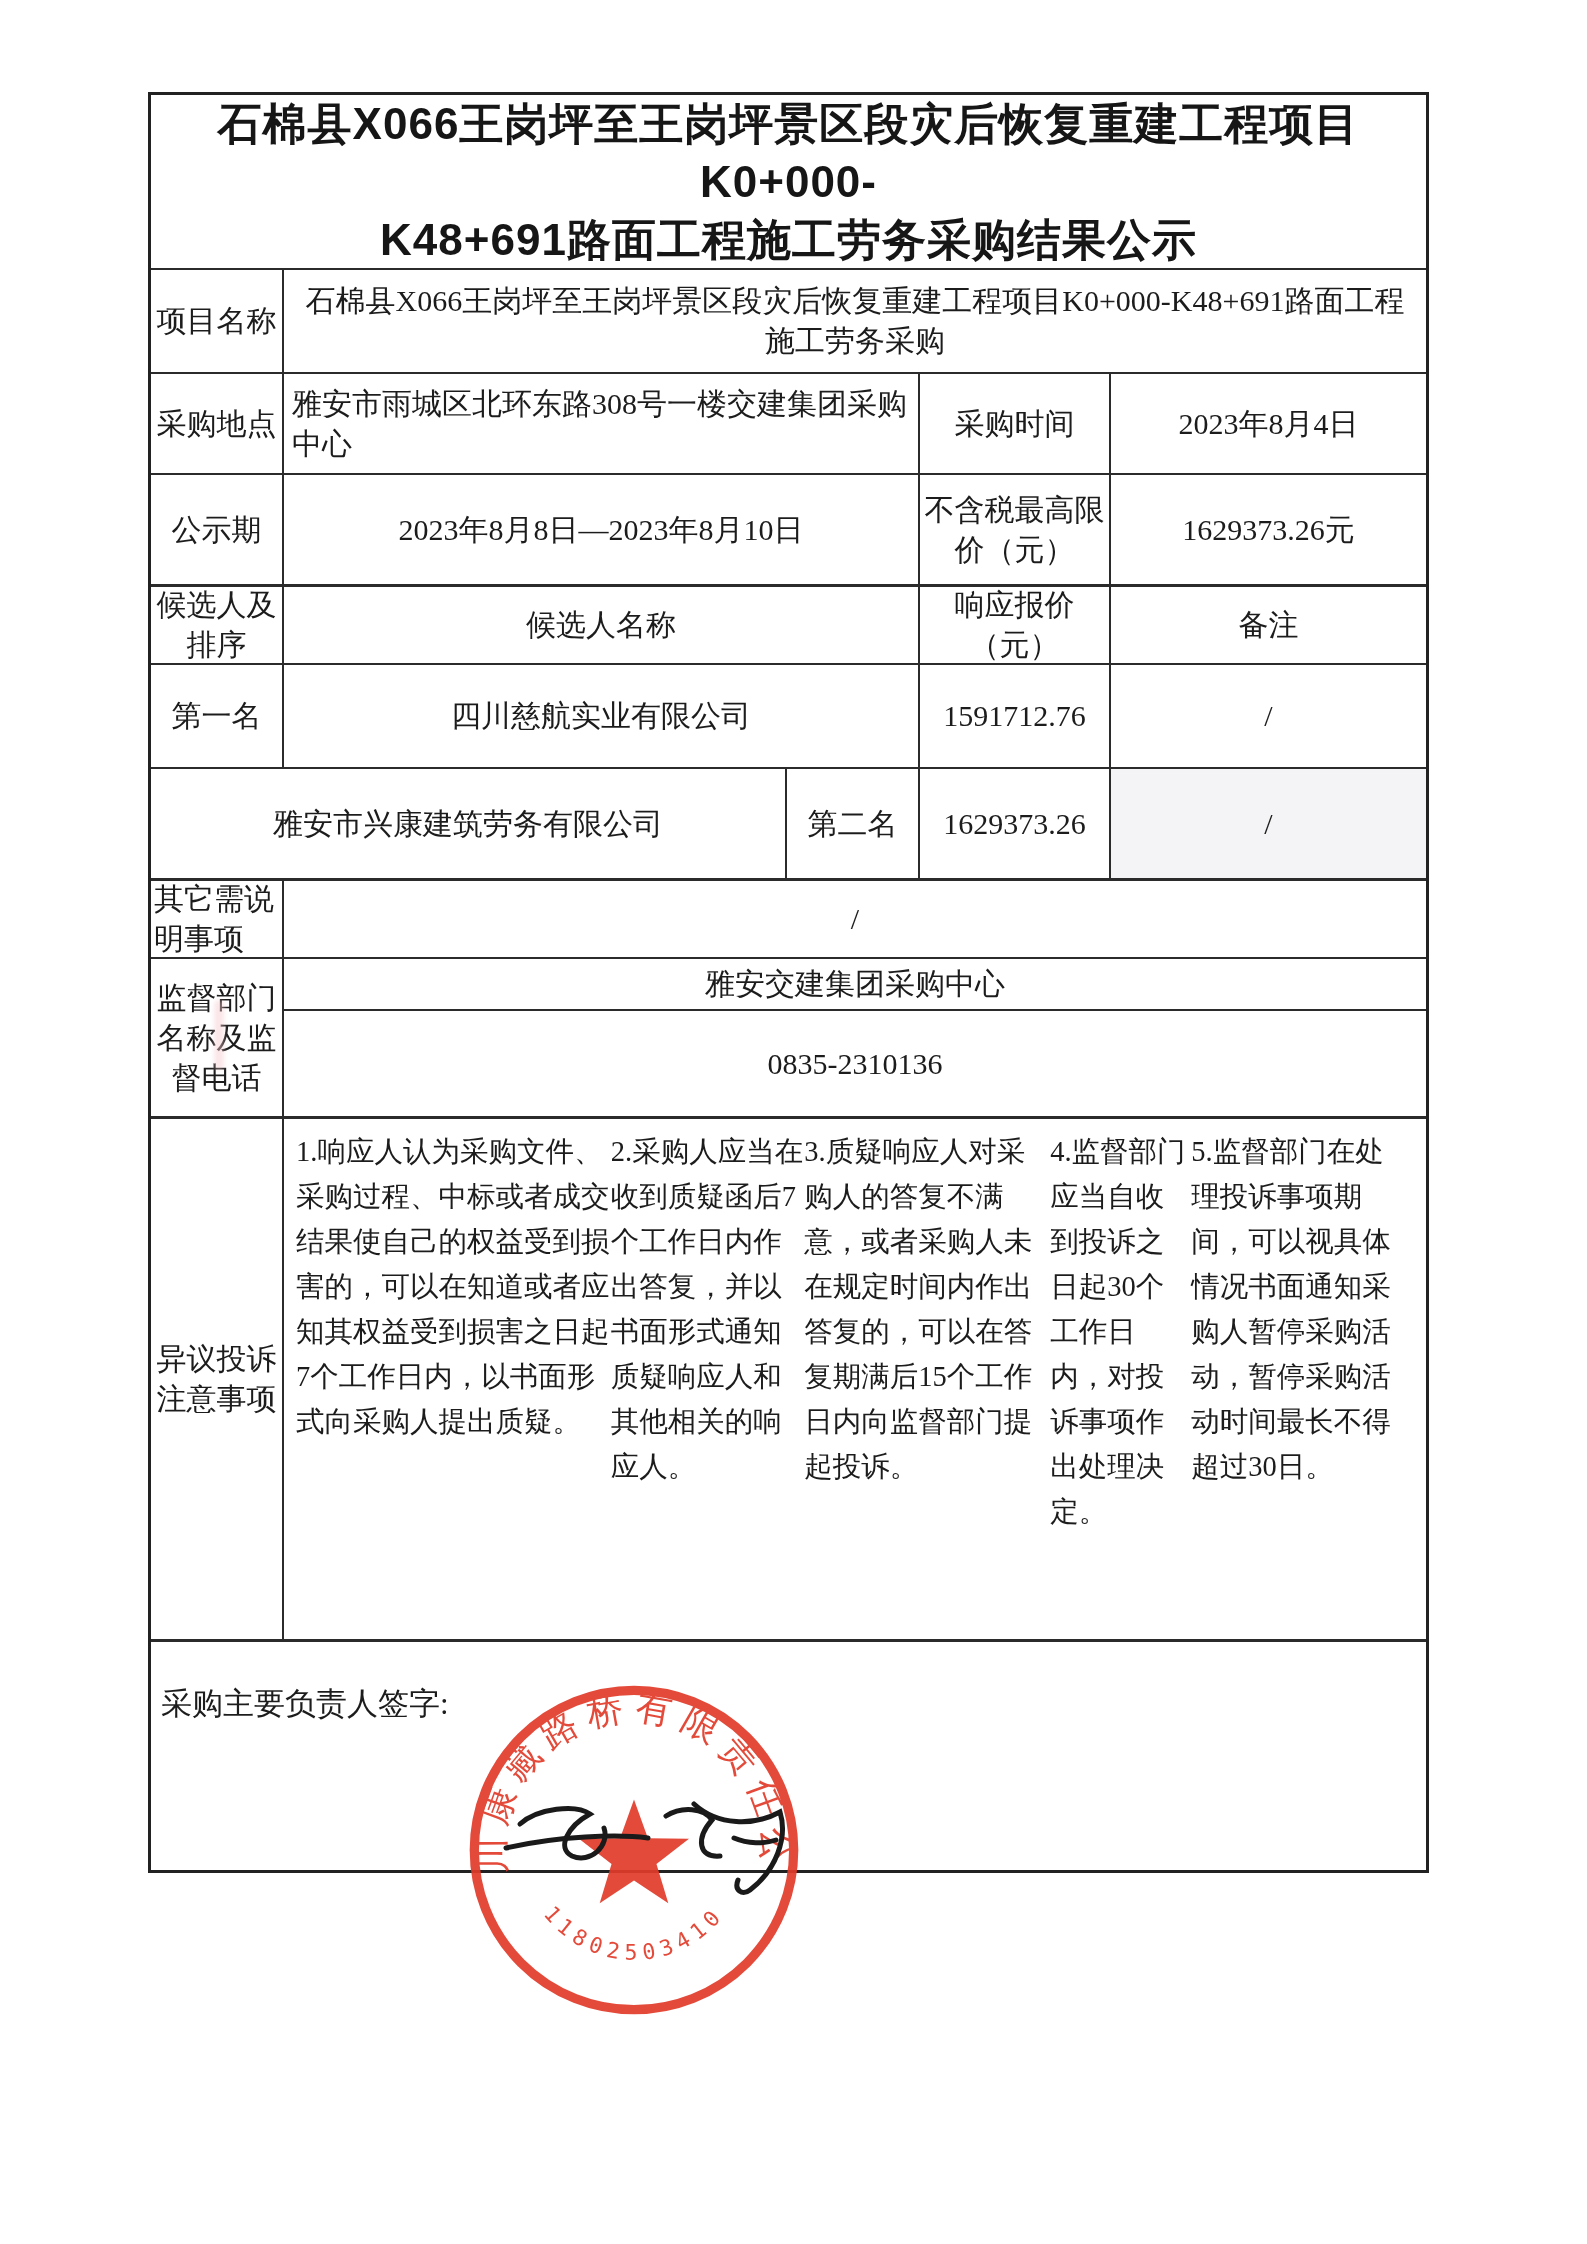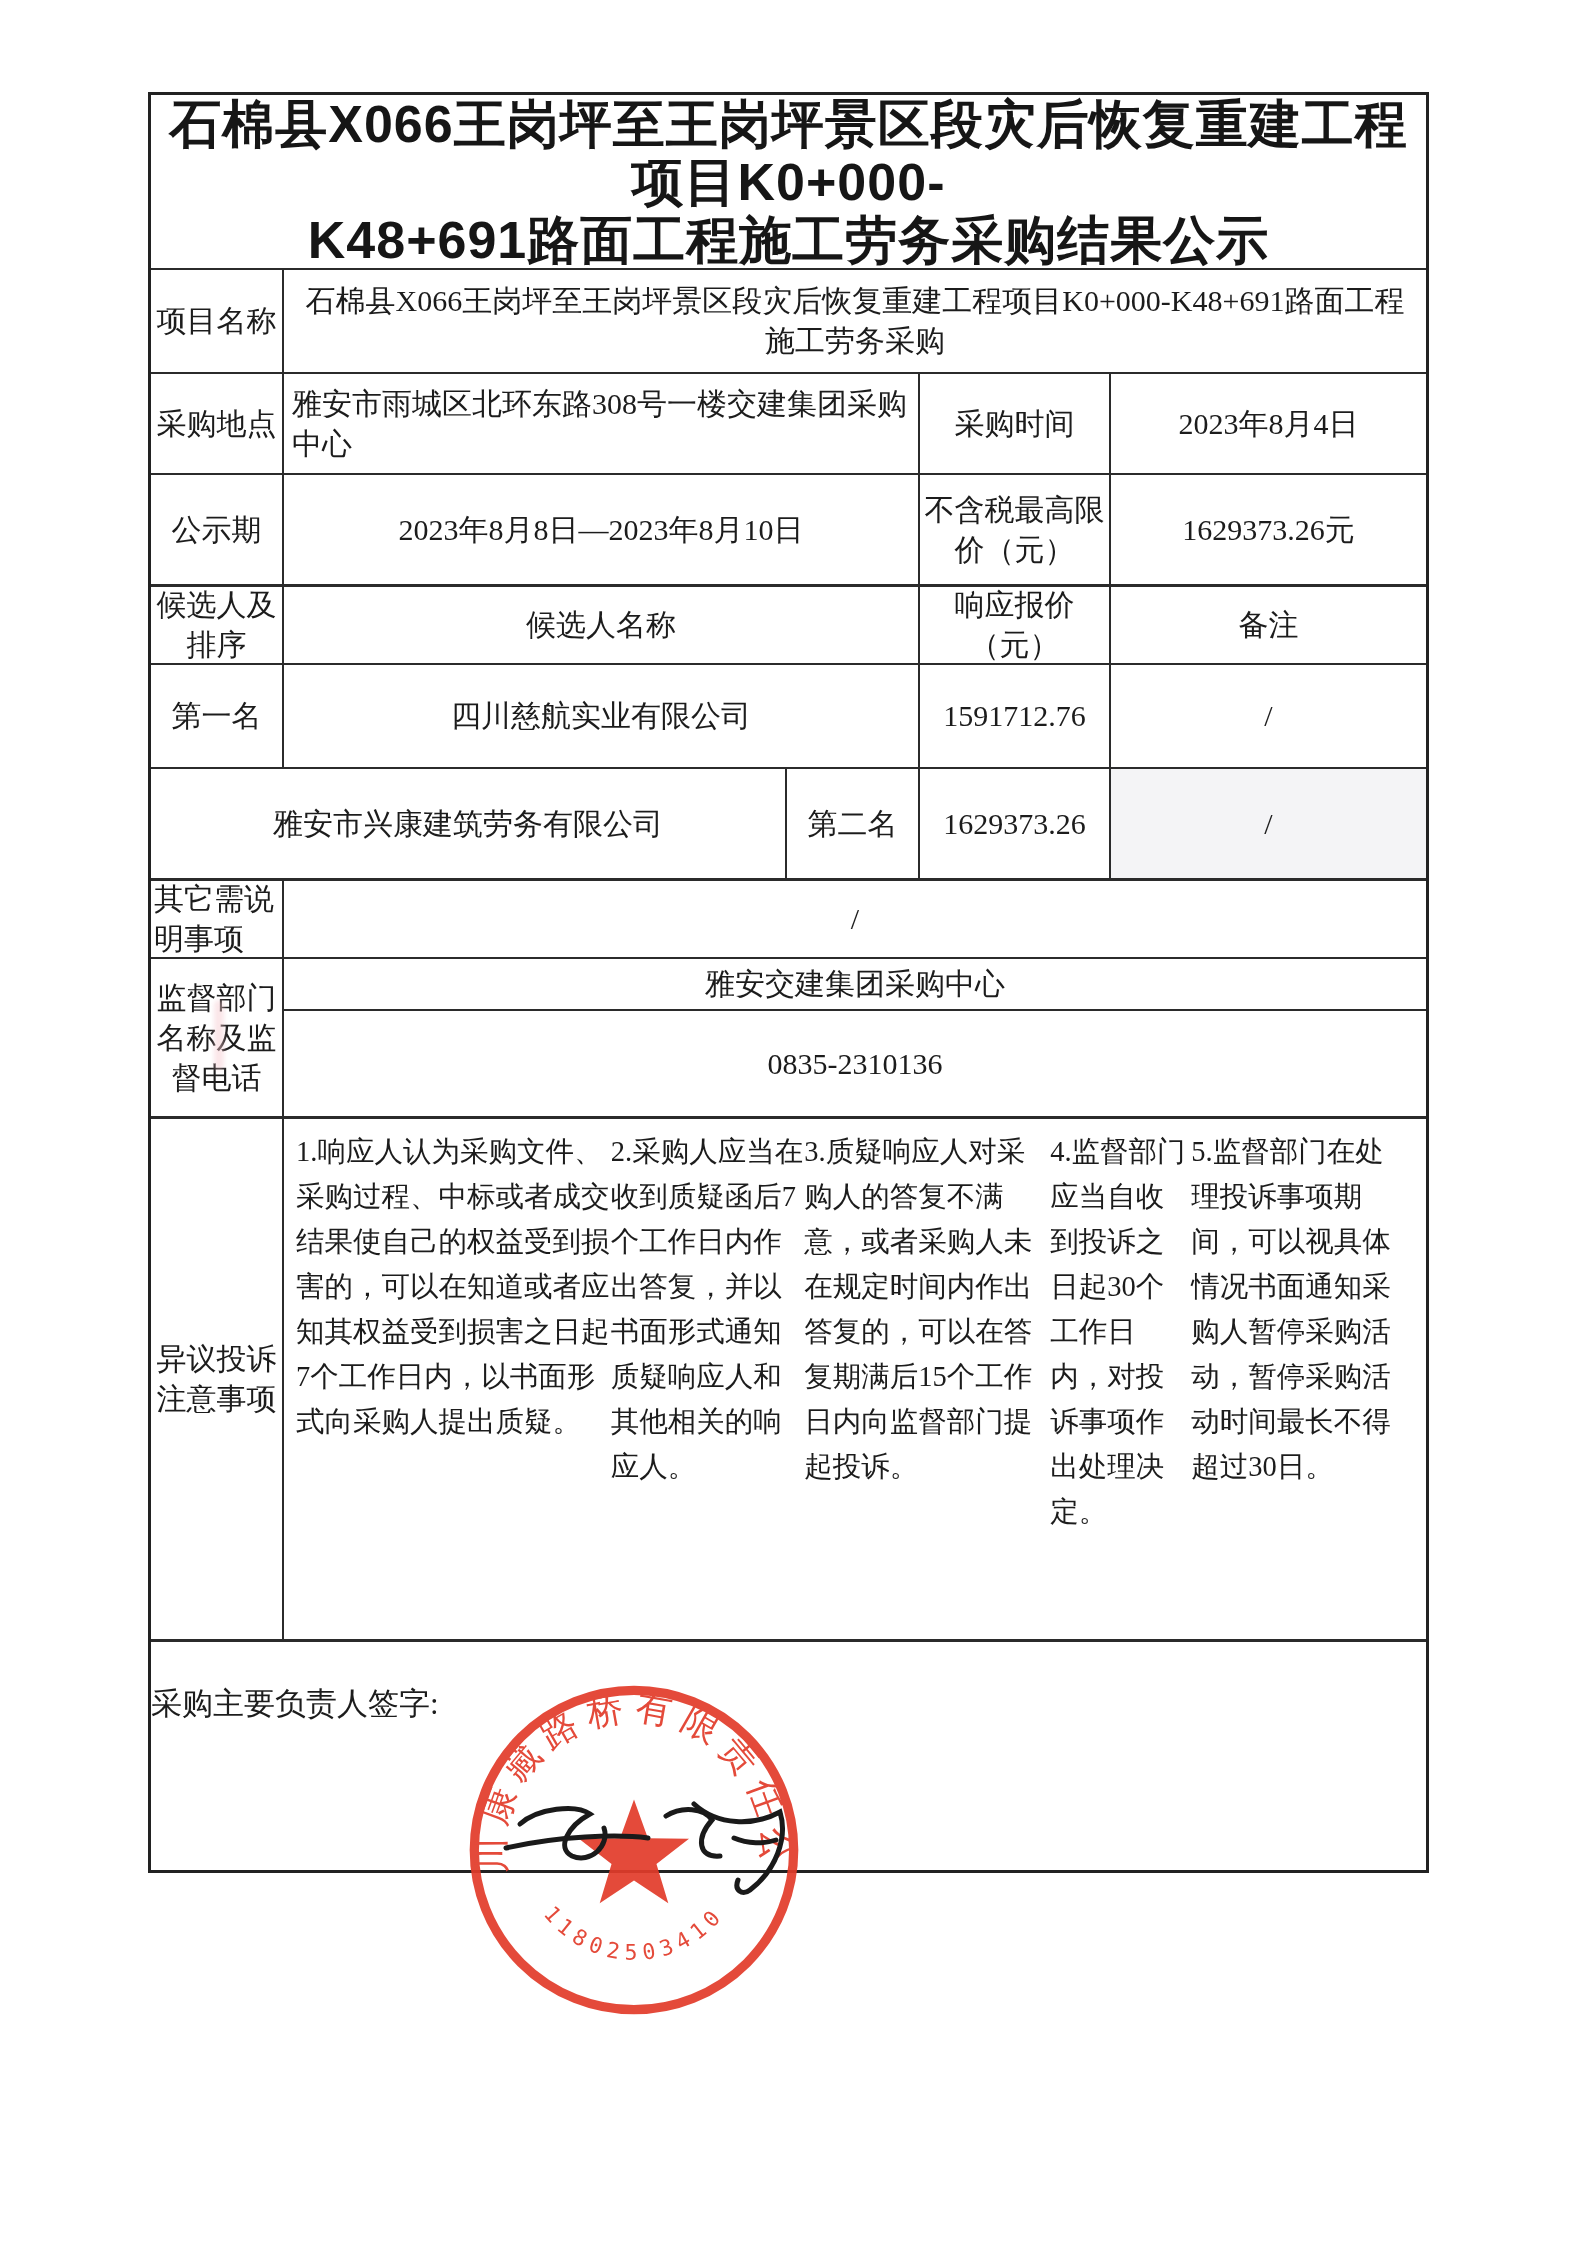--- a/index.html
+++ b/index.html
@@ -34,33 +34,33 @@
   .c-label{width:133px;flex:0 0 auto;}
   .c-main{width:636px;flex:0 0 auto;}
   .c-sub{width:191px;flex:0 0 auto;}
   .c-last{flex:1 1 auto;}
   .left{justify-content:flex-start;text-align:left;}
   .pre{white-space:pre-line;}
   .title-row{height:175px;align-items:center;justify-content:center;}
   .doc-title{
     width:100%;text-align:center;white-space:pre-line;
     font-family:"Liberation Sans","DejaVu Sans",sans-serif;
-    font-weight:bold;font-size:52px;line-height:58px;letter-spacing:1px;color:#161616;
+    font-weight:bold;font-size:44px;line-height:58px;letter-spacing:1px;color:#161616;
   }
   .sup-right{flex:1 1 auto;display:flex;flex-direction:column;}
   .sup-a{height:52px;box-sizing:border-box;display:flex;align-items:center;justify-content:center;font-size:30px;border-bottom:2px solid #2b2b2b;}
   .sup-b{flex:1 1 auto;display:flex;align-items:center;justify-content:center;font-size:30px;}
   .objection-body{
     flex:1 1 auto;box-sizing:border-box;
     display:flex;flex-direction:row;justify-content:center;
     padding:10px 14px 10px 12px;
   }
   .objection-item{font-size:28.5px;line-height:45px;text-align:left;}
   .sign-row{height:123px;}
-  .sign-cell{flex:1 1 auto;display:flex;align-items:center;justify-content:flex-start;font-size:31px;border-radius:31px;}
+  .sign-cell{flex:1 1 auto;display:flex;align-items:center;justify-content:flex-start;padding-left:10px;font-size:31px;border-radius:31px;}
   .tint{background:#f4f4f6;}
   .seal{position:absolute;left:464px;top:1680px;width:340px;height:340px;opacity:0.92;}
   .signature{position:absolute;left:498px;top:1786px;width:310px;height:120px;}
   .scan-smudge{position:absolute;left:214px;top:1000px;width:10px;height:70px;background:#f6c9cf;opacity:.45;border-radius:6px;filter:blur(2px);}
 </style>
 </head>
 <body>
 
 <div class="page">
 

